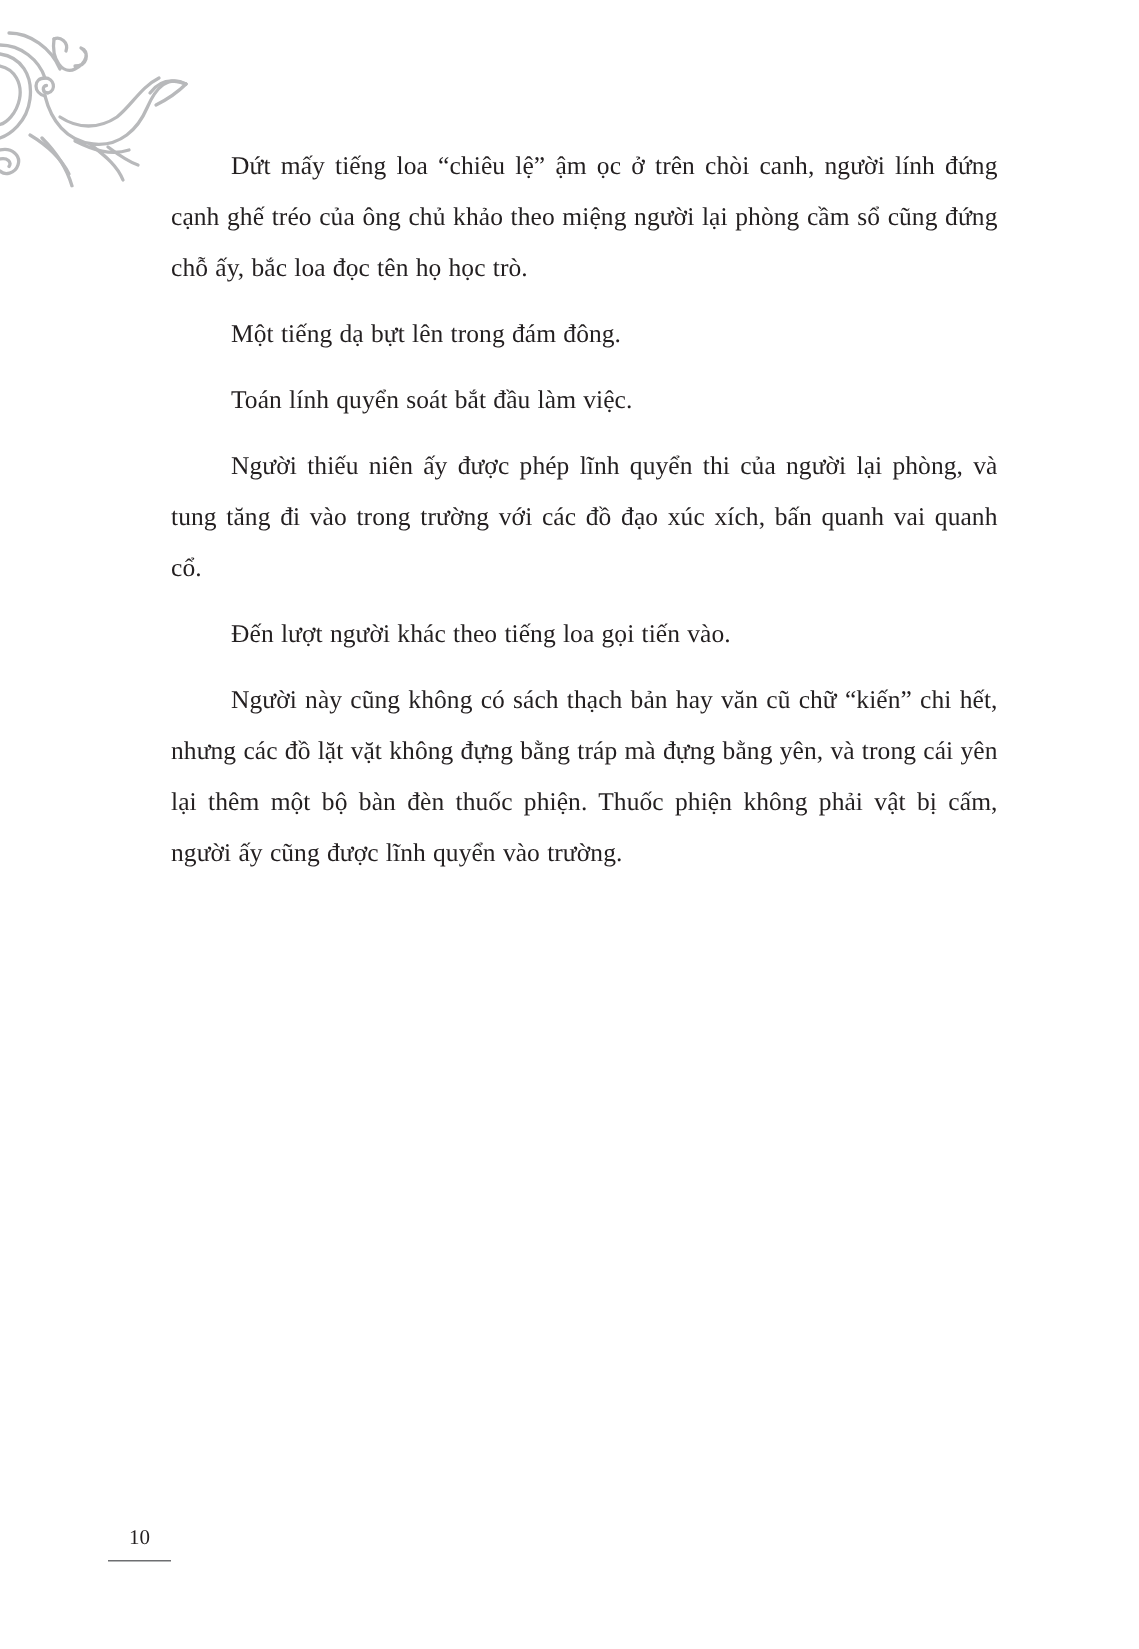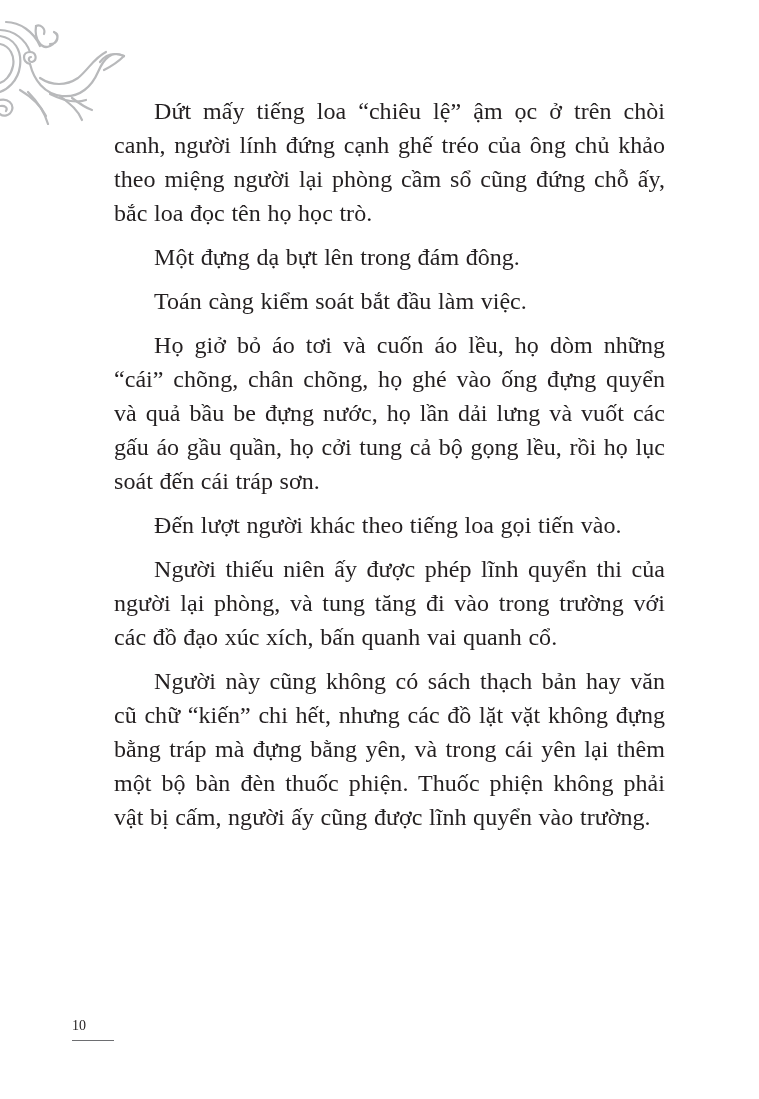--- a/index.html
+++ b/index.html
@@ -23,36 +23,37 @@
       height: 125px;
     }
     .text-block {
       position: absolute;
       left: 114px;
       top: 94px;
       width: 551px;
     }
     .paragraph {
       margin: 0 0 10px 0;
-      font-size: 24px;
+      font-size: 17px;
       line-height: 34px;
       text-align: justify;
       text-align-last: left;
       text-indent: 40px;
       letter-spacing: 0.05px;
       word-spacing: 0.5px;
     }
     .page-footer {
       position: absolute;
       left: 72px;
       top: 1018px;
       width: 42px;
     }
     .page-number {
       display: block;
+      text-align: center;
       font-size: 14px;
       line-height: 16px;
       color: #231f20;
     }
     .page-rule {
       display: block;
       margin-top: 6px;
       height: 0;
       border-top: 1px solid #6d6e71;
     }
@@ -84,25 +85,24 @@
     <path d="M50 94 C 62 100, 74 104, 86 100"></path>
     <path d="M60 96 C 70 104, 78 110, 82 120"></path>
     <path d="M72 98 C 80 104, 86 108, 92 110"></path>
 
     <path d="M20 90 C 30 96, 40 104, 46 116"></path>
     <path d="M28 92 C 36 100, 44 110, 48 124"></path>
   </svg>
 
   <div class="text-block">
     <p class="paragraph">Dứt mấy tiếng loa “chiêu lệ” ậm ọc ở trên chòi canh, người lính đứng cạnh ghế tréo của ông chủ khảo theo miệng người lại phòng cầm sổ cũng đứng chỗ ấy, bắc loa đọc tên họ học trò.</p>
-    <p class="paragraph">Một đựng dạ bựt lên trong đám đông.</p>
-    <p class="paragraph">Toán càng kiểm soát bắt đầu làm việc.</p>
-    <p class="paragraph">Họ giở bỏ áo tơi và cuốn áo lều, họ dòm những “cái” chõng, chân chõng, họ ghé vào ống đựng quyển và quả bầu be đựng nước, họ lần dải lưng và vuốt các gấu áo gầu quần, họ cởi tung cả bộ gọng lều, rồi họ lục soát đến cái tráp sơn.</p>
+    <p class="paragraph">Một tiếng dạ bựt lên trong đám đông.</p>
+    <p class="paragraph">Toán lính quyển soát bắt đầu làm việc.</p>
+    <p class="paragraph">Người thiếu niên ấy được phép lĩnh quyển thi của người lại phòng, và tung tăng đi vào trong trường với các đồ đạo xúc xích, bấn quanh vai quanh cổ.</p>
     <p class="paragraph">Đến lượt người khác theo tiếng loa gọi tiến vào.</p>
-    <p class="paragraph">Người thiếu niên ấy được phép lĩnh quyển thi của người lại phòng, và tung tăng đi vào trong trường với các đồ đạo xúc xích, bấn quanh vai quanh cổ.</p>
     <p class="paragraph">Người này cũng không có sách thạch bản hay văn cũ chữ “kiến” chi hết, nhưng các đồ lặt vặt không đựng bằng tráp mà đựng bằng yên, và trong cái yên lại thêm một bộ bàn đèn thuốc phiện. Thuốc phiện không phải vật bị cấm, người ấy cũng được lĩnh quyển vào trường.</p>
   </div>
 
   <div class="page-footer">
     <span class="page-number">10</span>
     <span class="page-rule"></span>
   </div>
 
 </div>
 

